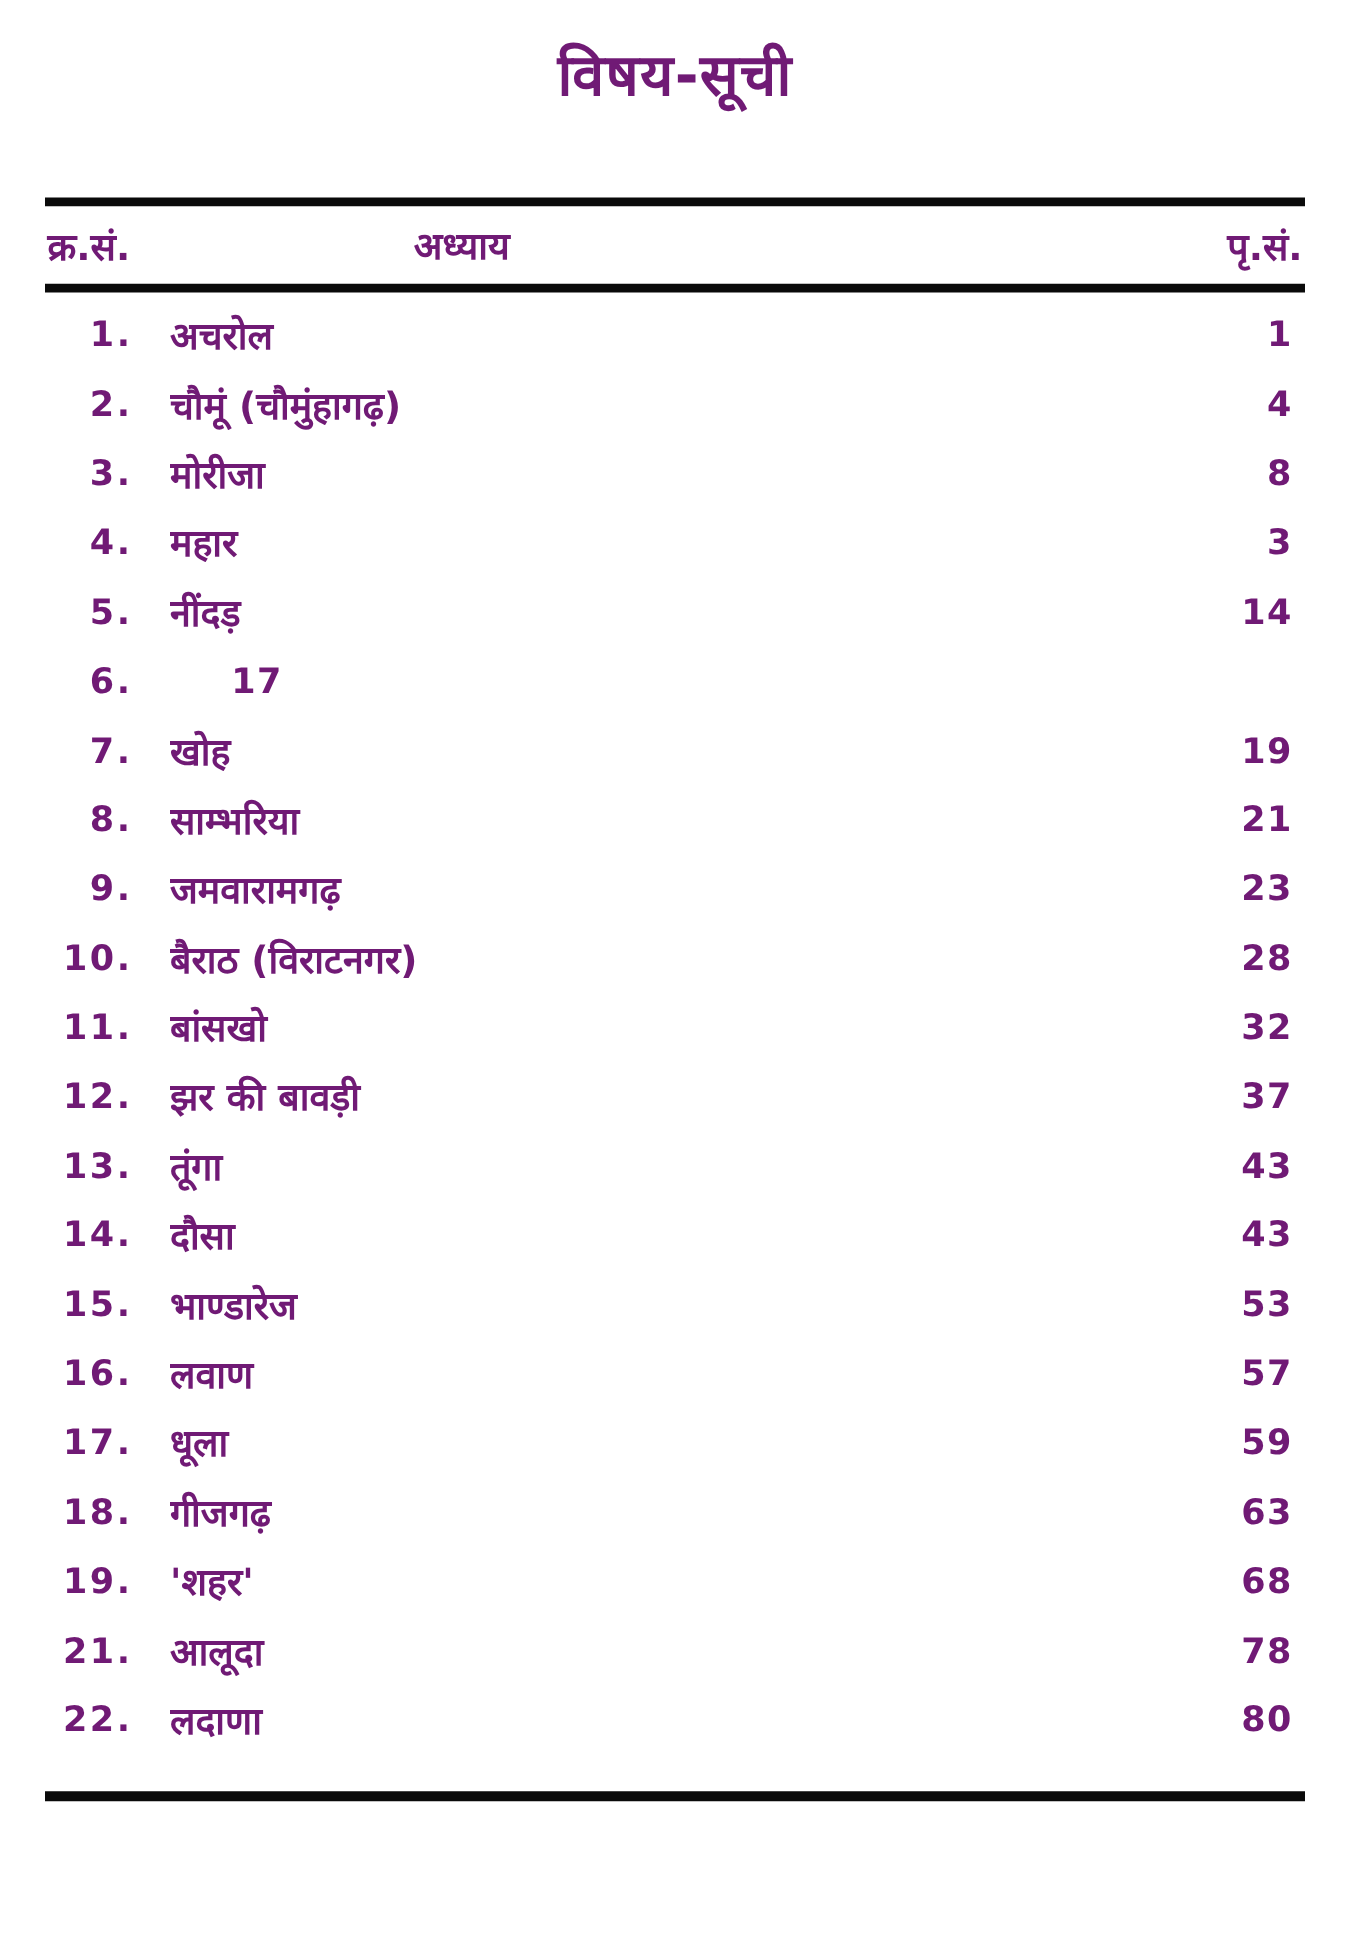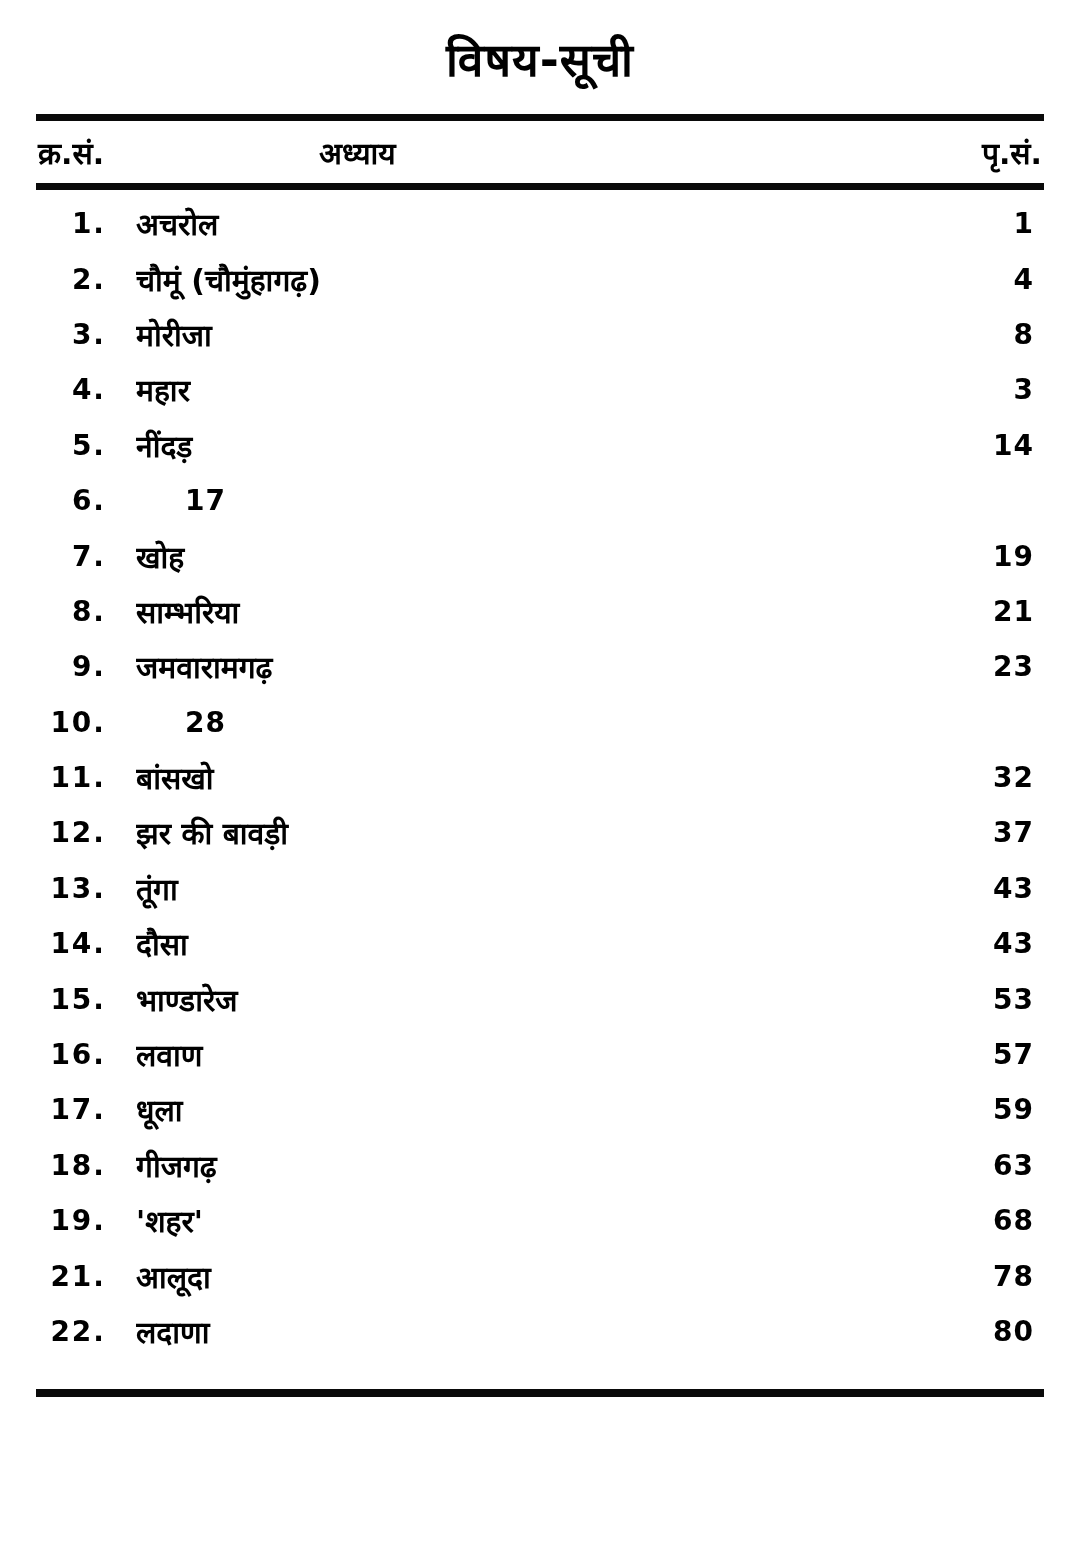--- a/index.html
+++ b/index.html
@@ -5,54 +5,54 @@
   html, body {
     margin: 0;
     padding: 0;
     background: #ffffff;
   }
   .page {
     position: relative;
     width: 1080px;
     height: 1548px;
     background: #ffffff;
-    color: #000000;
+    color: #701a75;
     font-family: "DejaVu Sans", sans-serif;
     overflow: hidden;
     box-sizing: border-box;
   }
   .title {
     margin: 0;
     padding-top: 30px;
     height: 60px;
     text-align: center;
     font-size: 46px;
     line-height: 60px;
     font-weight: 700;
     letter-spacing: 1px;
   }
   .toc {
-    margin: 24px 36px 0 36px;
+    margin: 68px 36px 0 36px;
     border-bottom: 8px solid #0a0a0a;
   }
   .head-row {
     position: relative;
     display: flex;
     align-items: center;
     justify-content: space-between;
     height: 62px;
     border-top: 7px solid #0a0a0a;
     border-bottom: 7px solid #0a0a0a;
     font-size: 30px;
     font-weight: 700;
   }
   .head-sno { padding-left: 2px; }
   .head-chapter {
     position: absolute;
-    left: 283px;
+    left: 295px;
     top: 50%;
     transform: translateY(-50%);
   }
   .head-page { padding-right: 2px; }
   .toc-body {
     padding: 6px 0 30px 0;
   }
   .row {
     display: flex;
     align-items: center;
@@ -147,20 +147,21 @@
   </div>
 
   <div class="row">
     <span class="sno">9.</span>
     <span class="chapter">जमवारामगढ़</span>
     <span class="pageno">23</span>
   </div>
 
   <div class="row">
     <span class="sno">10.</span>
+    <span class="chapter">बैराठ (विराटनगर)</span>
     <span class="pageno">28</span>
   </div>
 
   <div class="row">
     <span class="sno">11.</span>
     <span class="chapter">बांसखो</span>
     <span class="pageno">32</span>
   </div>
 
   <div class="row">

